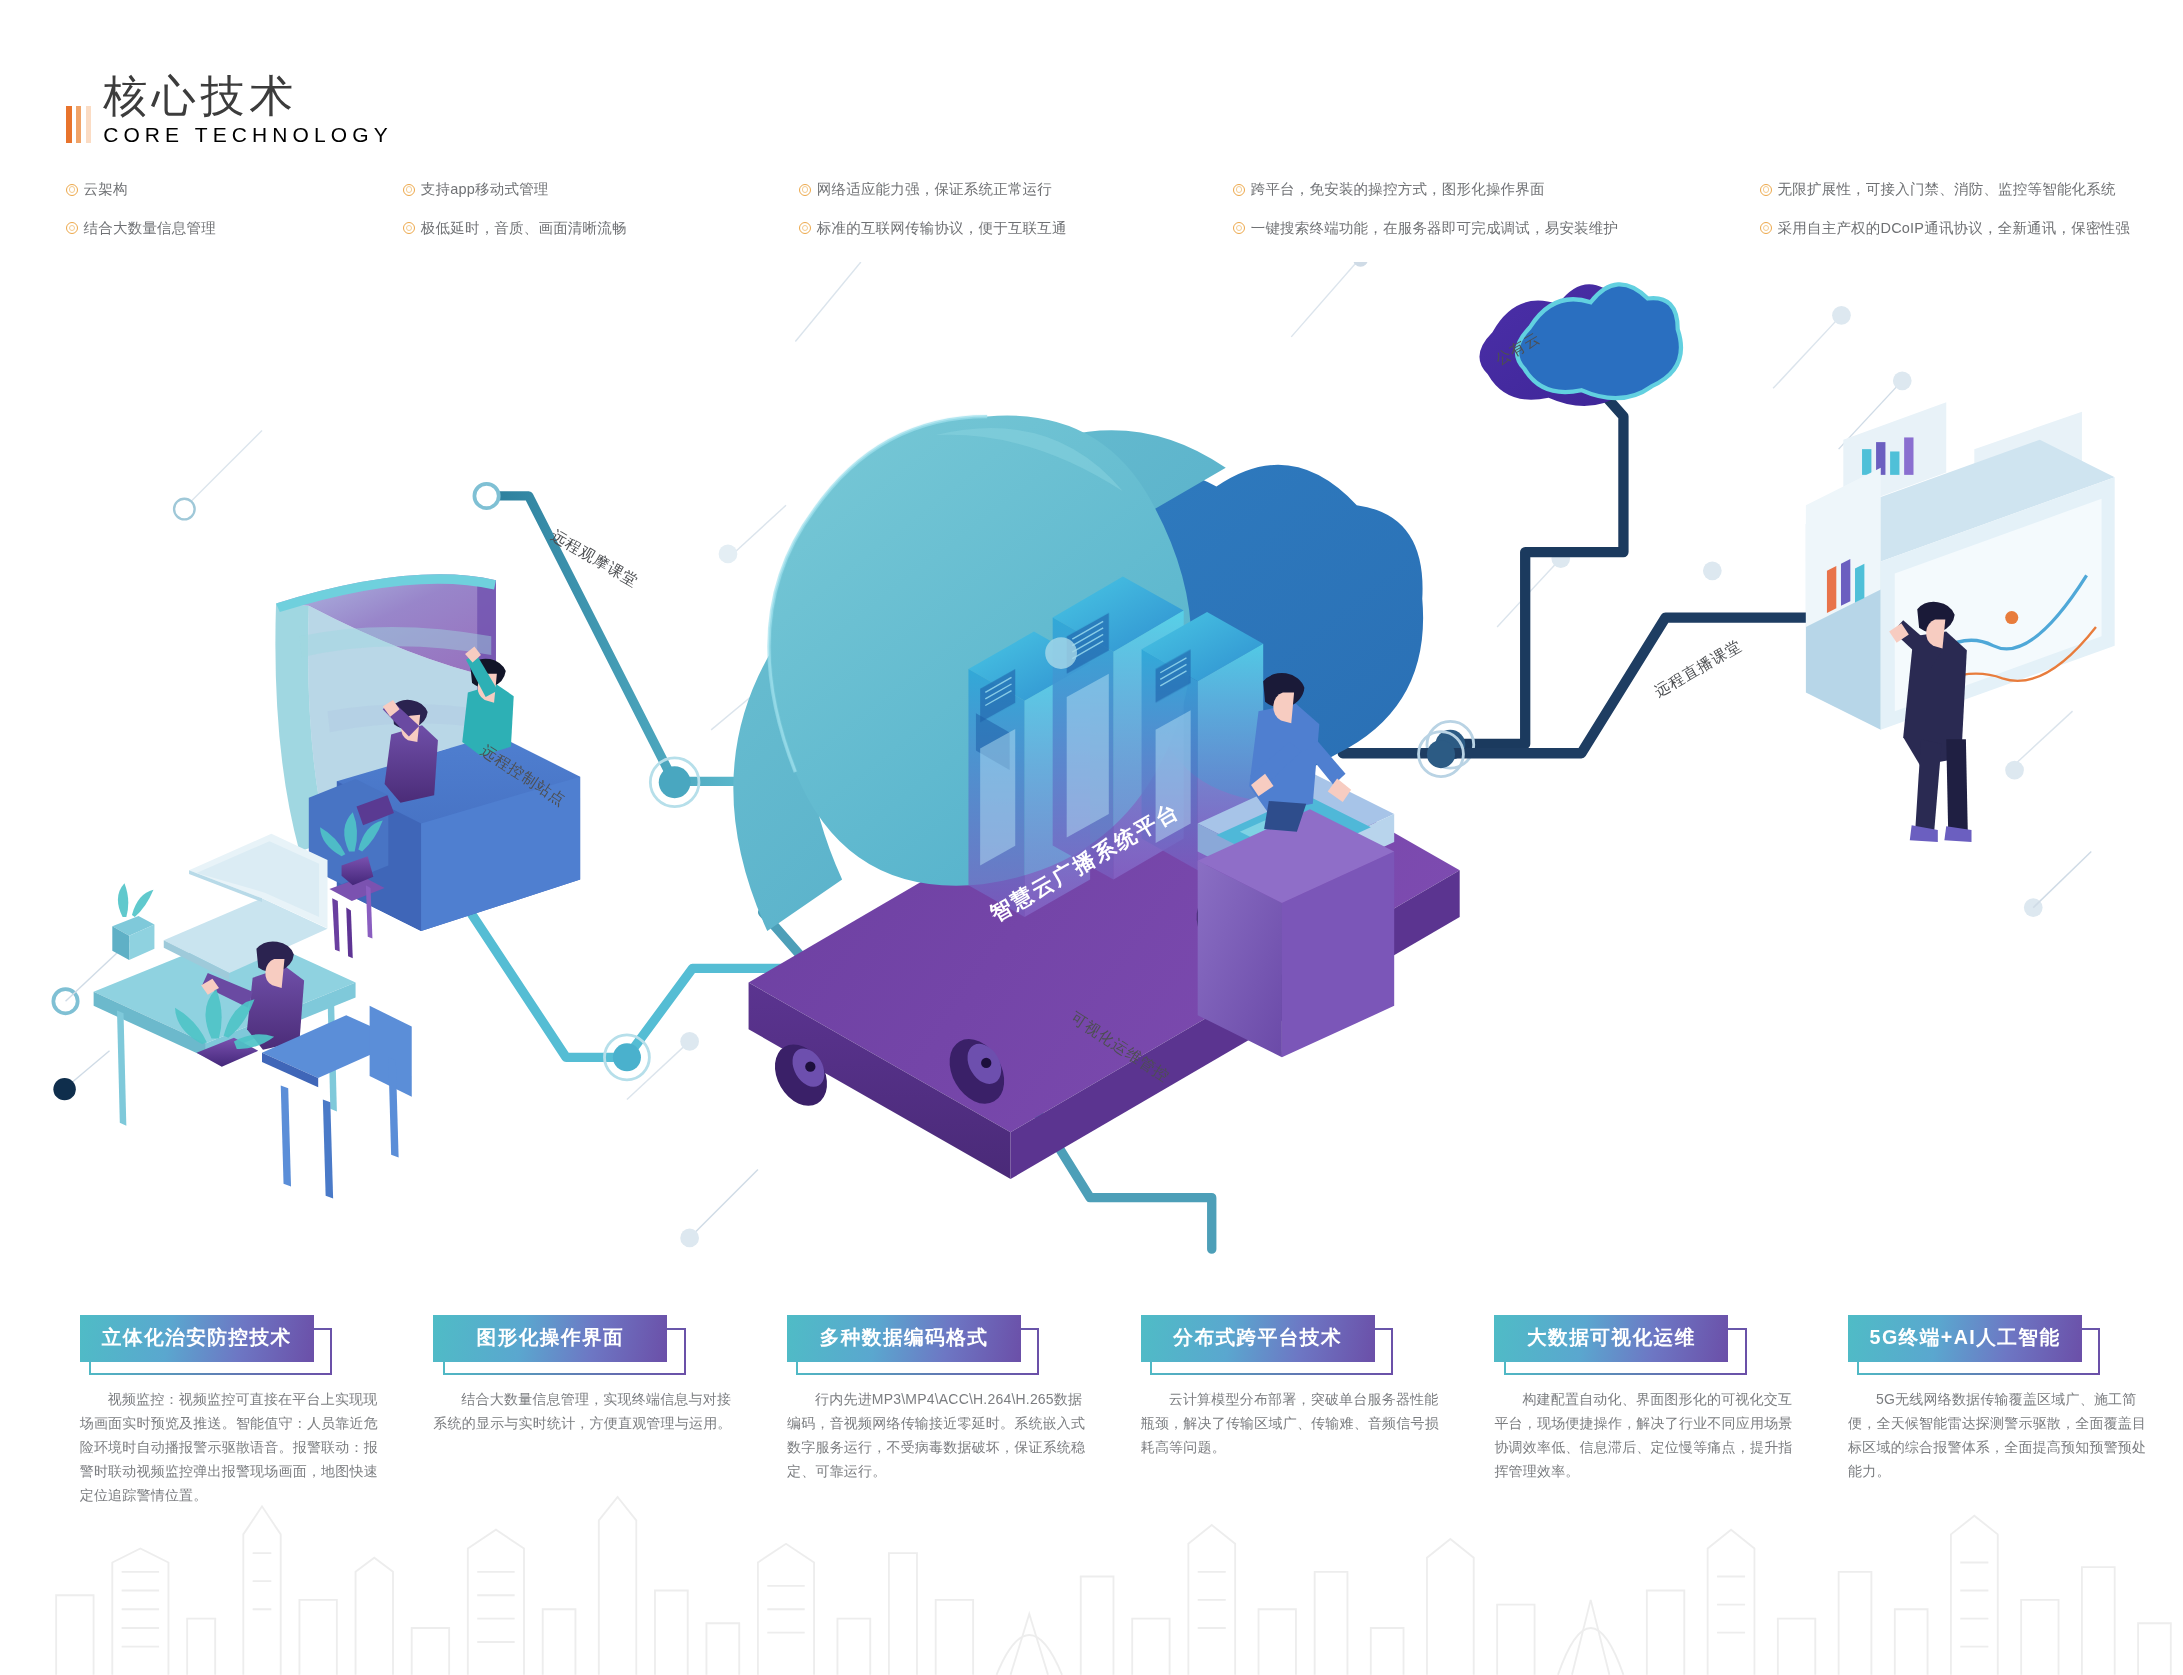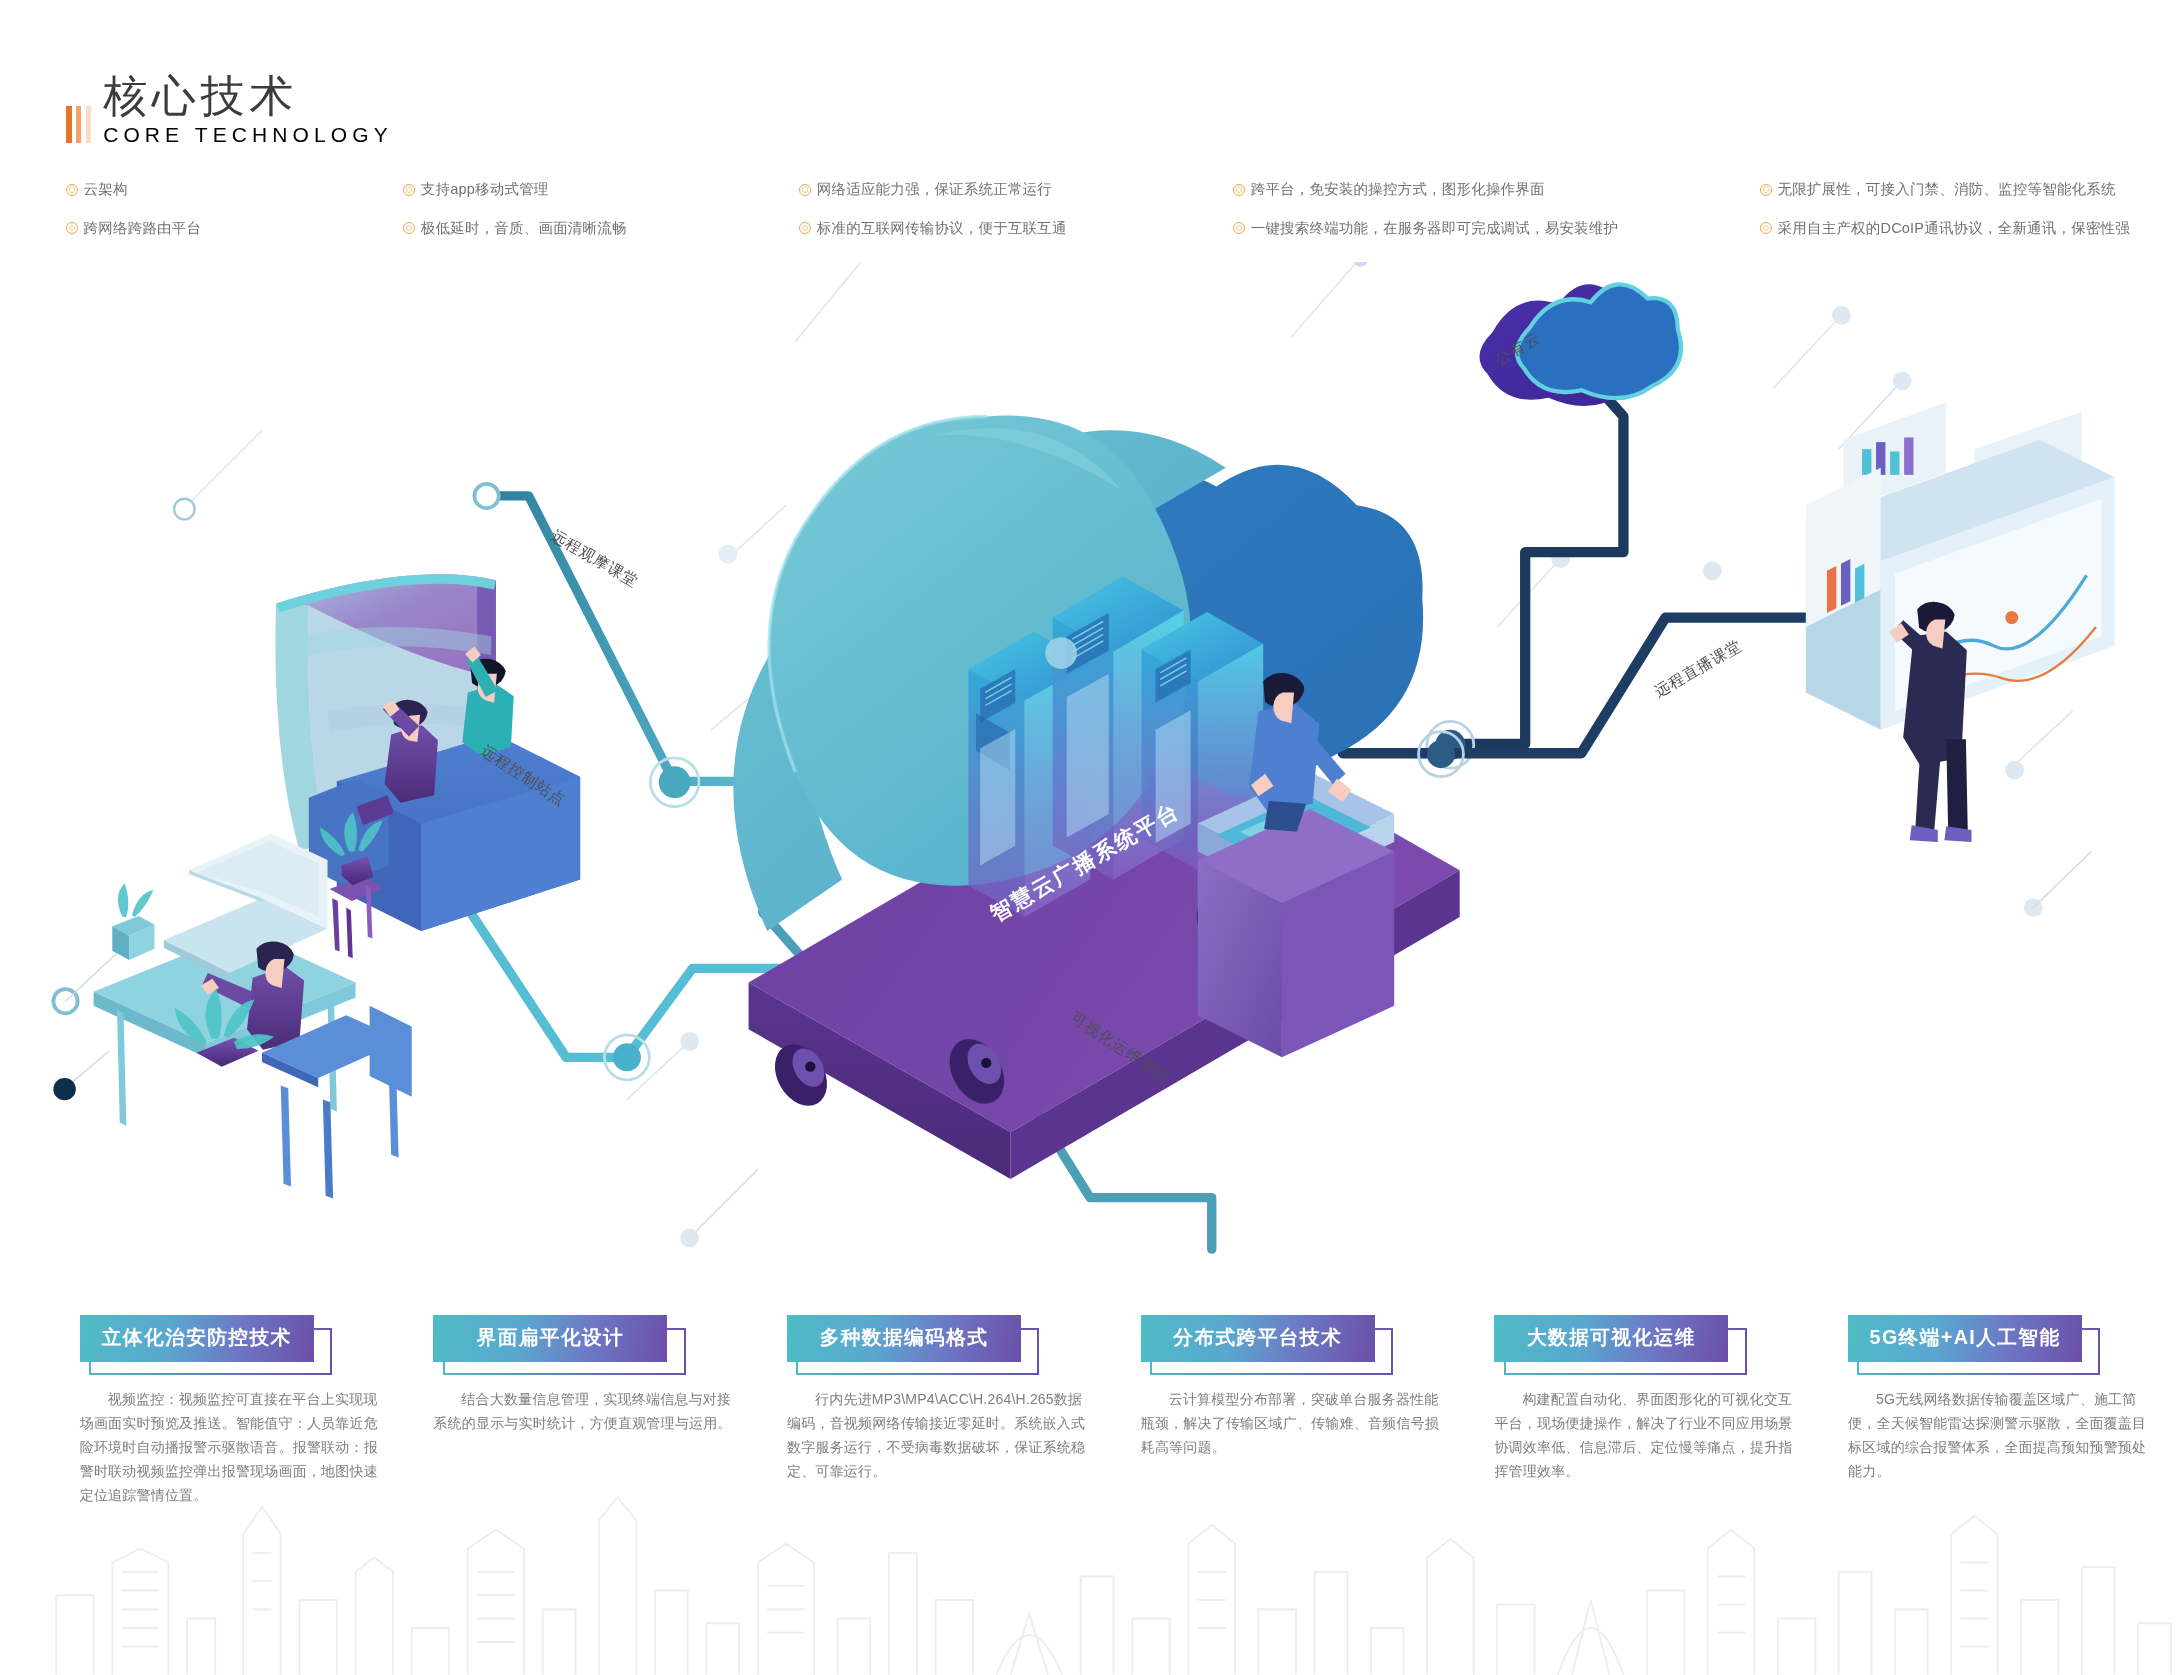--- a/index.html
+++ b/index.html
@@ -84,21 +84,21 @@
 </div>
 
 <div id="bullets">
   <div class="bcol">
     <div class="brow">
       <span class="bullet-icon"></span>
       <span class="btext">云架构</span>
     </div>
     <div class="brow">
       <span class="bullet-icon"></span>
-      <span class="btext">跨网络跨路由平台</span>
+      <span class="btext">结合大数量信息管理</span>
     </div>
   </div>
   <div class="bcol">
     <div class="brow">
       <span class="bullet-icon"></span>
       <span class="btext">支持app移动式管理</span>
     </div>
     <div class="brow">
       <span class="bullet-icon"></span>
       <span class="btext">极低延时，音质、画面清晰流畅</span>
@@ -568,21 +568,21 @@
         <span>立体化治安防控技术</span>
       </div>
     </div>
     <div class="card-body">视频监控：视频监控可直接在平台上实现现场画面实时预览及推送。智能值守：人员靠近危险环境时自动播报警示驱散语音。报警联动：报警时联动视频监控弹出报警现场画面，地图快速定位追踪警情位置。</div>
   </div>
 
   <div class="card">
     <div class="card-badge">
       <div class="badge-frame"></div>
       <div class="badge-box">
-        <span>界面扁平化设计</span>
+        <span>图形化操作界面</span>
       </div>
     </div>
     <div class="card-body">结合大数量信息管理，实现终端信息与对接系统的显示与实时统计，方便直观管理与运用。</div>
   </div>
 
   <div class="card">
     <div class="card-badge">
       <div class="badge-frame"></div>
       <div class="badge-box">
         <span>多种数据编码格式</span>

